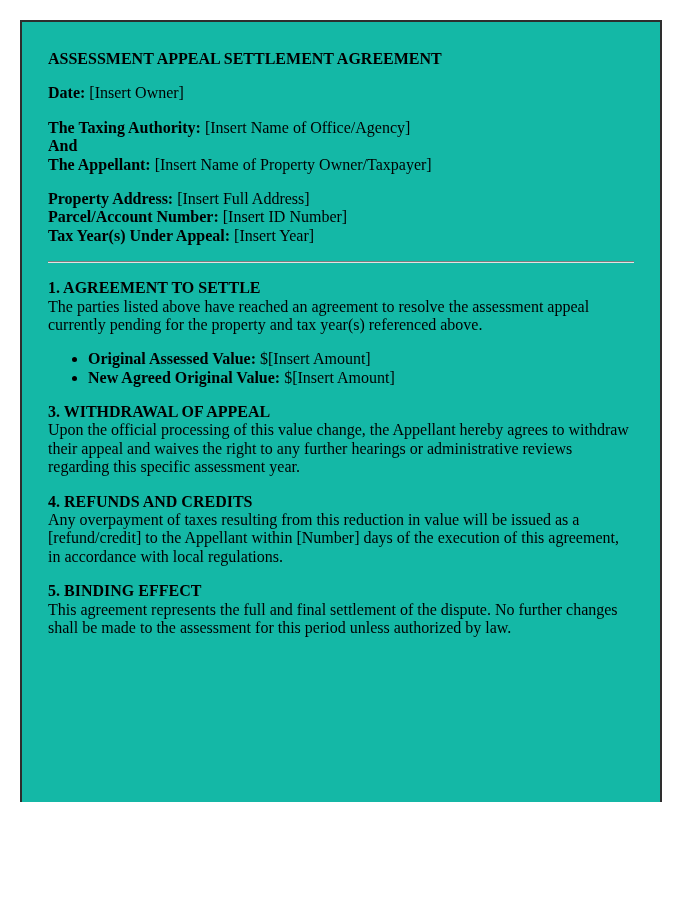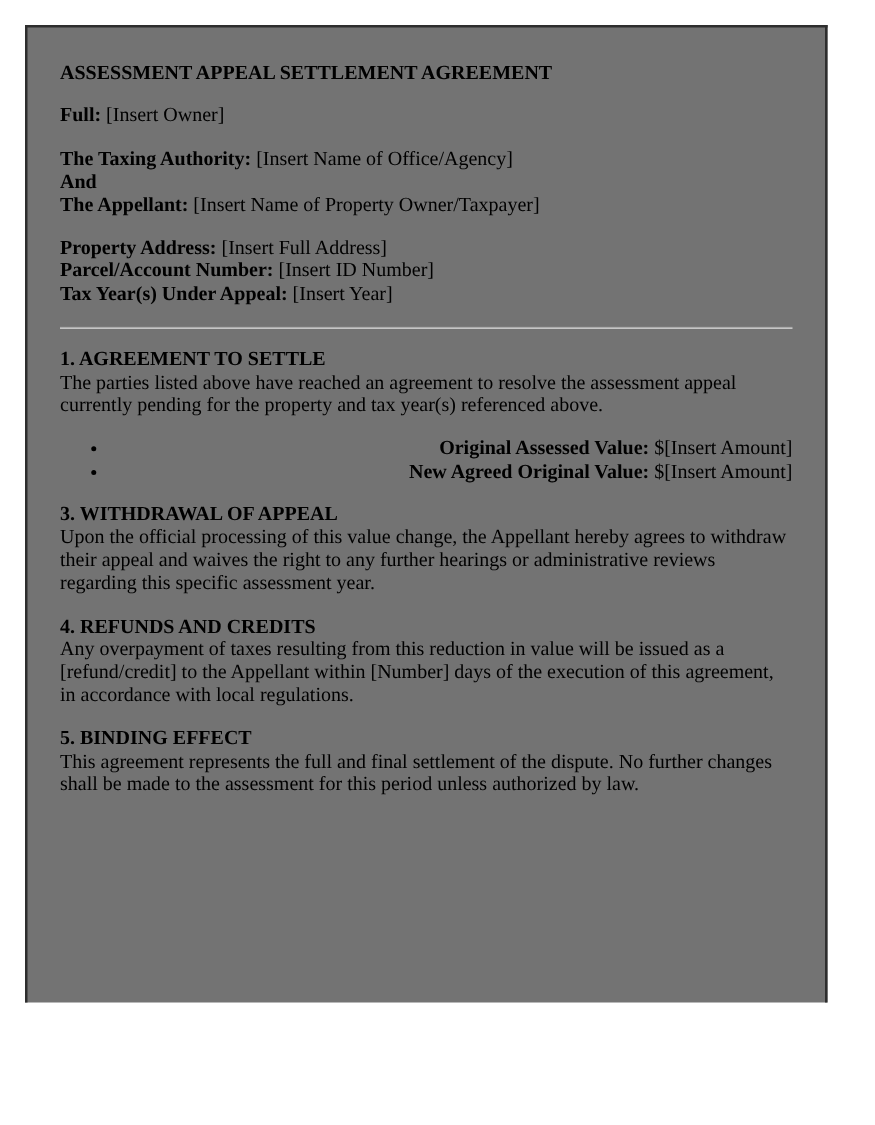--- a/index.html
+++ b/index.html
@@ -11,21 +11,21 @@
     overflow: hidden;
   }
   .page {
     position: absolute;
     left: 20px;
     top: 20px;
     width: 638px;
     height: 780px;
     border: 2px solid #2e2e2e;
     border-bottom: none;
-    background: #737373;
+    background: #14b8a6;
     box-sizing: content-box;
     overflow: hidden;
   }
   .content {
     padding: 12px 26px 0 26px;
     font-family: "Liberation Serif", "DejaVu Serif", serif;
     font-size: 16px;
     line-height: 1.15;
     color: #000000;
   }
@@ -43,35 +43,34 @@
     border: none;
     border-top: 1px solid #7d7d7d;
     border-bottom: 1px solid #e2e2e2;
     margin: 14px 0;
     height: 0;
   }
   ul.bullet-list {
     margin: 16px 0;
     padding-left: 40px;
     list-style-type: disc;
-    text-align: right;
   }
   ul.bullet-list li {
     margin: 0;
   }
 </style>
 </head>
 <body>
 
 <div class="page">
   <div class="content">
 
     <p class="bold" data-bind="doc.title">ASSESSMENT APPEAL SETTLEMENT AGREEMENT</p>
 
-    <p><strong data-bind="doc.date.label">Full:</strong> <span data-bind="doc.date.value">[Insert Owner]</span></p>
+    <p><strong data-bind="doc.date.label">Date:</strong> <span data-bind="doc.date.value">[Insert Owner]</span></p>
 
 
     <p><strong data-bind="doc.parties.taxing_authority_label">The Taxing Authority:</strong> <span data-bind="doc.parties.taxing_authority_value">[Insert Name of Office/Agency]</span><br><strong data-bind="doc.parties.and_label">And</strong><br><strong data-bind="doc.parties.appellant_label">The Appellant:</strong> <span data-bind="doc.parties.appellant_value">[Insert Name of Property Owner/Taxpayer]</span></p>
 
     <p><strong data-bind="doc.property.address_label">Property Address:</strong> <span data-bind="doc.property.address_value">[Insert Full Address]</span><br><strong data-bind="doc.property.parcel_label">Parcel/Account Number:</strong> <span data-bind="doc.property.parcel_value">[Insert ID Number]</span><br><strong data-bind="doc.property.tax_year_label">Tax Year(s) Under Appeal:</strong> <span data-bind="doc.property.tax_year_value">[Insert Year]</span></p>
 
     <hr class="divider">
 
     <p><strong data-bind="doc.sections.0.heading">1. AGREEMENT TO SETTLE</strong><br><span data-bind-lines="doc.sections.0.body_lines">The parties listed above have reached an agreement to resolve the assessment appeal
 currently pending for the property and tax year(s) referenced above.</span></p>

